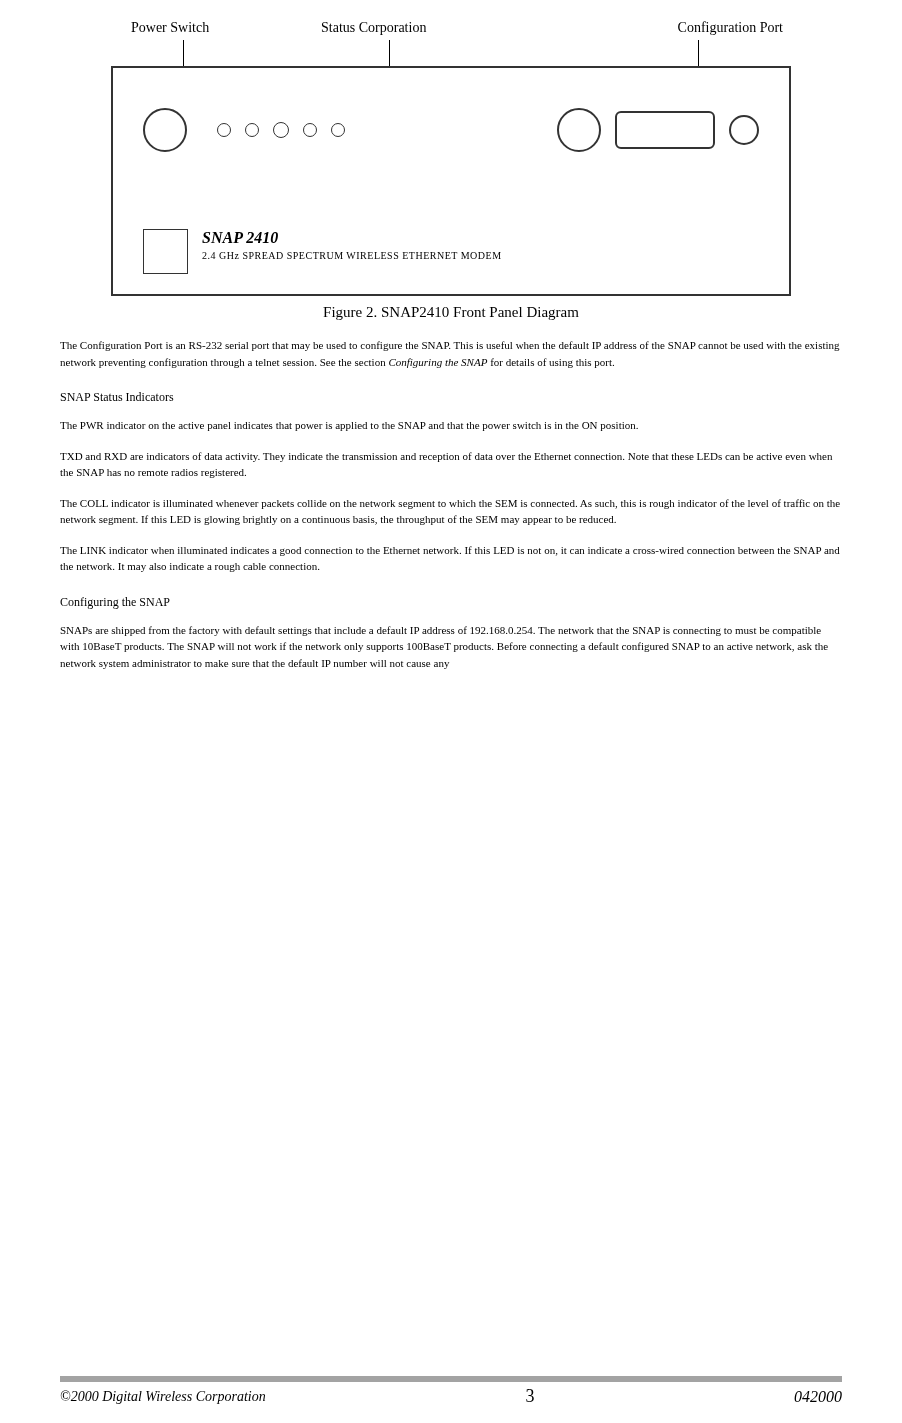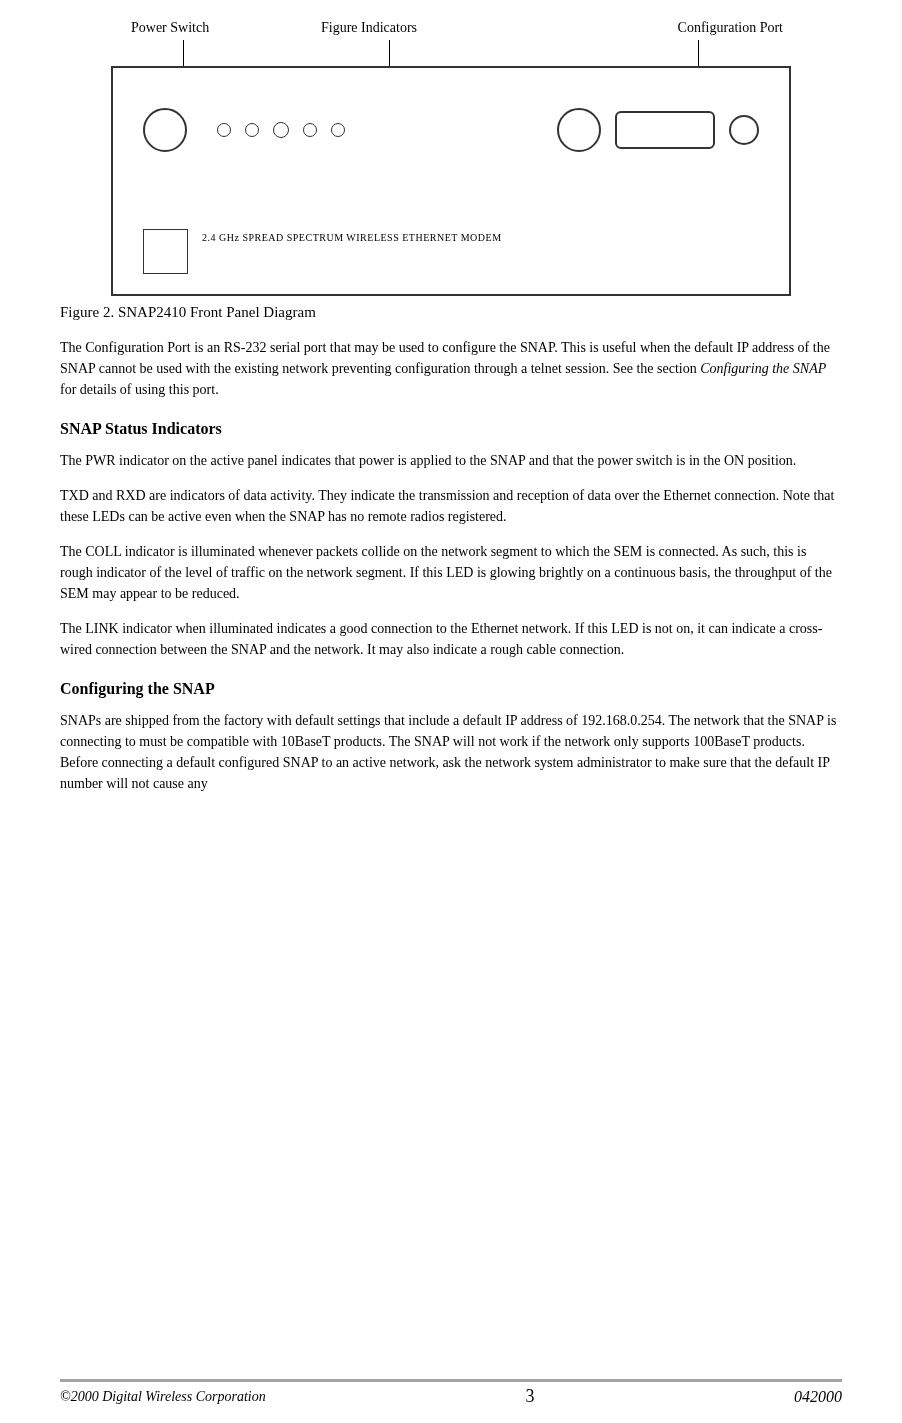--- a/index.html
+++ b/index.html
@@ -228,32 +228,33 @@
       font-size: 10px;
       letter-spacing: 0.5px;
       font-family: Liberation Serif, serif;
       margin-top: 3px;
     }
 
     .figure-caption {
       font-size: 15px;
       margin-top: 6px;
       margin-bottom: 16px;
+      text-align: center;
     }
 
     
     .content-text {
-      font-size: 14px;
+      font-size: 11px;
       line-height: 1.5;
       margin-bottom: 14px;
     }
 
     .section-heading {
-      font-size: 16px;
-      font-weight: bold;
+      font-size: 12px;
+      font-weight: normal;
       margin-top: 20px;
       margin-bottom: 12px;
     }
 
     .italic-text {
       font-style: italic;
     }
 
     .bold-text {
       font-weight: normal;
@@ -262,21 +263,21 @@
 
     
     .page-footer {
       position: absolute;
       bottom: 16px;
       left: 60px;
       right: 60px;
       display: flex;
       justify-content: space-between;
       align-items: center;
-      border-top: 3px solid #a3a3a3;
+      border-top: 6px solid #a3a3a3;
       padding-top: 4px;
     }
 
     .footer-left {
       font-size: 14px;
       font-style: italic;
     }
 
     .footer-center {
       font-size: 18px;
@@ -294,21 +295,21 @@
     }
   </style>
 </head>
 <body>
 
 <div class="diagram-container">
   <div class="diagram-wrapper">
 
     <div class="diagram-labels">
       <span class="label-power">Power Switch</span>
-      <span class="label-status">Figure Indicators</span>
+      <span class="label-status">Status Corporation</span>
       <span class="label-config">Configuration Port</span>
     </div>
 
     <div class="arrow-power" style="position:absolute; left:72px; top:20px; width:1px; height:50px; border-left:1.5px solid #000;">
       <div style="position:absolute; bottom:0; left:-5px; width:0; height:0; border-left:5px solid transparent; border-right:5px solid transparent; border-top:8px solid #000;"></div>
     </div>
     <div class="arrow-status" style="position:absolute; left:278px; top:20px; width:1px; height:50px; border-left:1.5px solid #000;">
       <div style="position:absolute; bottom:0; left:-5px; width:0; height:0; border-left:5px solid transparent; border-right:5px solid transparent; border-top:8px solid #000;"></div>
     </div>
     <div class="arrow-config" style="position:absolute; right:92px; top:20px; width:1px; height:50px; border-left:1.5px solid #000;">
@@ -332,20 +333,21 @@
         <div class="config-port-area">
           <div class="config-circle-left"></div>
           <div class="config-rect"></div>
           <div class="config-circle-right"></div>
         </div>
       </div>
 
       <div class="panel-bottom">
         <div class="snap-logo-box"></div>
         <div class="snap-text-block">
+          <span class="snap-model">SNAP 2410</span>
           <span class="snap-subtitle">2.4 GHz SPREAD SPECTRUM WIRELESS ETHERNET MODEM</span>
         </div>
       </div>
     </div>
   </div>
 </div>
 
 <p class="figure-caption">Figure 2. SNAP2410 Front Panel Diagram</p>
 
 <p class="content-text">

